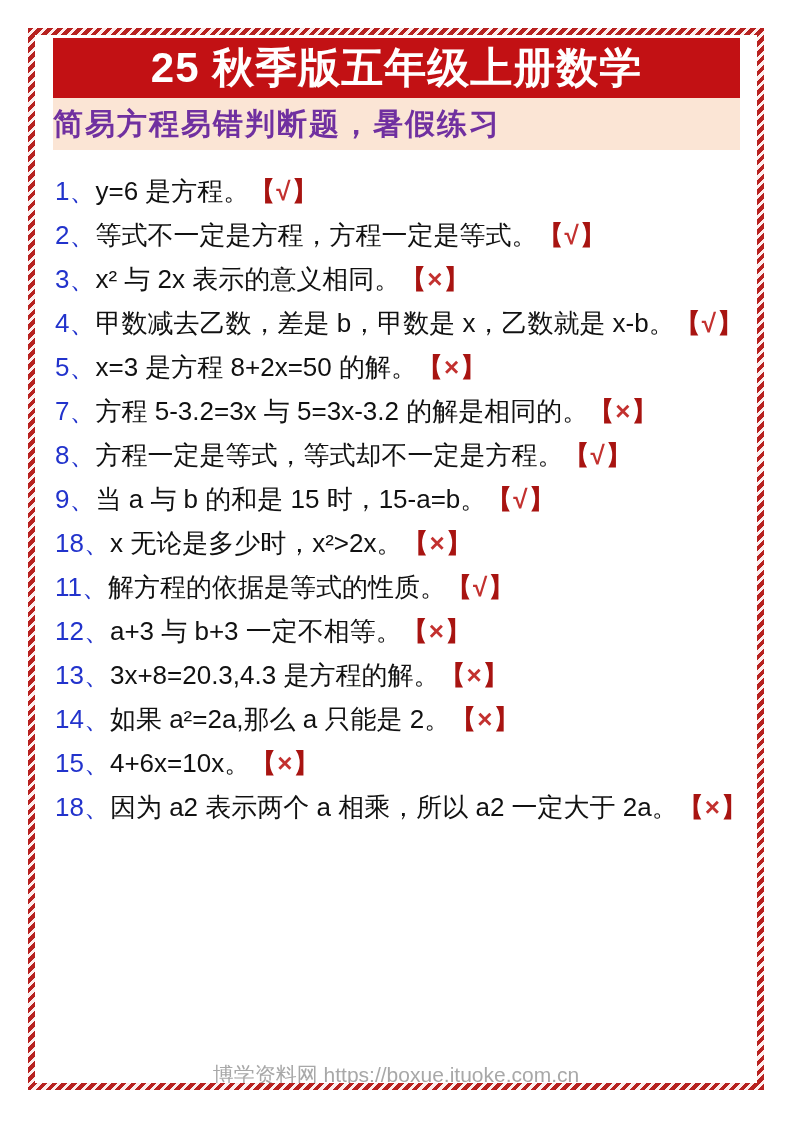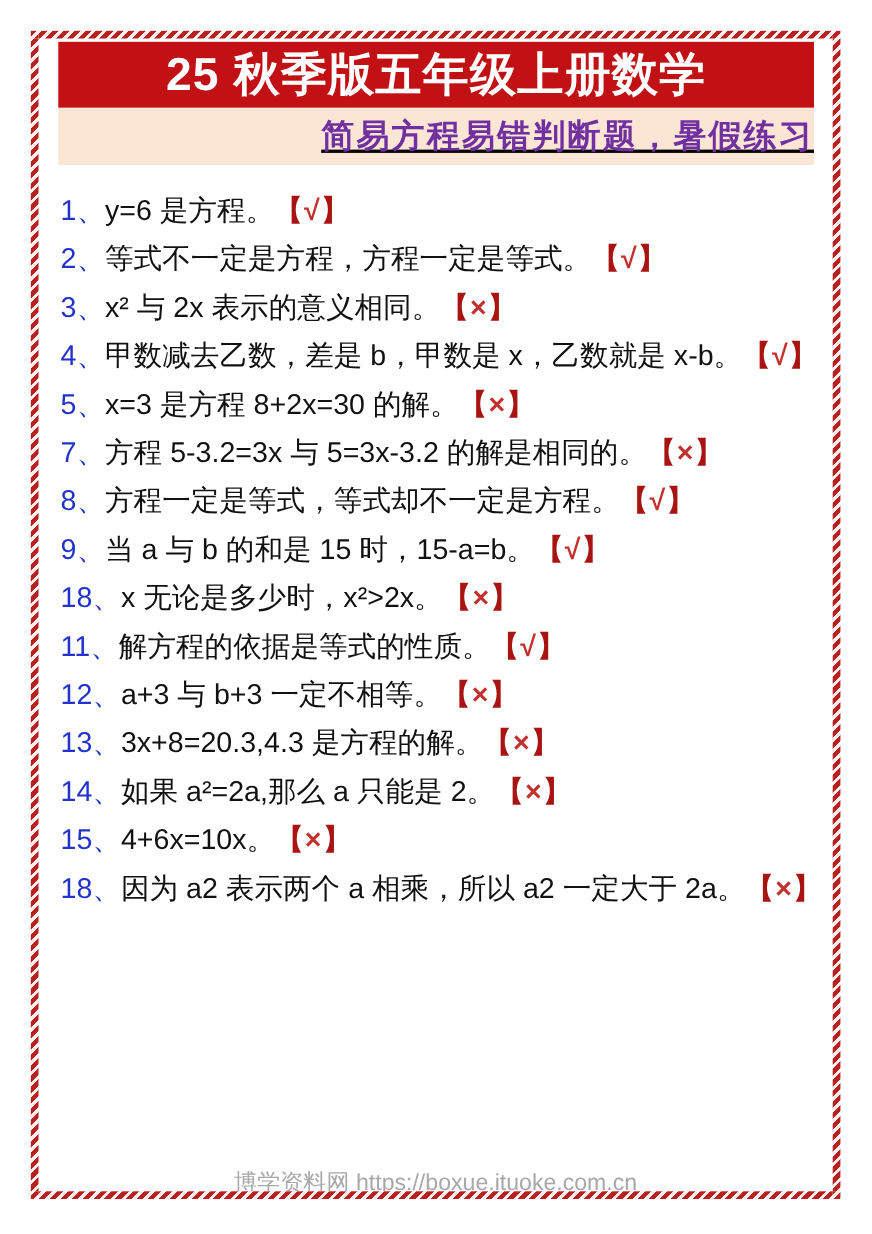--- a/index.html
+++ b/index.html
@@ -33,21 +33,21 @@
     color: #ffffff;
     font-size: 42px;
     font-weight: bold;
     letter-spacing: 1px;
     white-space: nowrap;
   }
   .subtitle-bar {
     margin: 0 17px 0 18px;
     height: 52px;
     background: #fbe5d5;
-    display: flex; align-items: center; justify-content: flex-end; text-decoration: underline;
+    display: flex; align-items: center; justify-content: flex-start;
   }
   .subtitle-bar .subtitle-text {
     color: #7030a0;
     font-size: 30px;
     font-weight: bold;
     letter-spacing: 2px;
     white-space: nowrap;
   }
   .questions {
     margin: 26px 18px 0 20px;
@@ -86,21 +86,21 @@
 
     <div class="subtitle-bar">
       <span class="subtitle-text">简易方程易错判断题，暑假练习</span>
     </div>
 
     <div class="questions">
         <div class="q-row"><span class="q-num">1、</span><span class="q-text">y=6 是方程。</span><span class="q-answer"><span class="q-bracket">【</span><span class="q-mark check">√</span><span class="q-bracket">】</span></span></div>
         <div class="q-row"><span class="q-num">2、</span><span class="q-text">等式不一定是方程，方程一定是等式。</span><span class="q-answer"><span class="q-bracket">【</span><span class="q-mark check">√</span><span class="q-bracket">】</span></span></div>
         <div class="q-row"><span class="q-num">3、</span><span class="q-text">x² 与 2x 表示的意义相同。</span><span class="q-answer"><span class="q-bracket">【</span><span class="q-mark cross">×</span><span class="q-bracket">】</span></span></div>
         <div class="q-row"><span class="q-num">4、</span><span class="q-text">甲数减去乙数，差是 b，甲数是 x，乙数就是 x-b。</span><span class="q-answer"><span class="q-bracket">【</span><span class="q-mark check">√</span><span class="q-bracket">】</span></span></div>
-        <div class="q-row"><span class="q-num">5、</span><span class="q-text">x=3 是方程 8+2x=30 的解。</span><span class="q-answer"><span class="q-bracket">【</span><span class="q-mark cross">×</span><span class="q-bracket">】</span></span></div>
+        <div class="q-row"><span class="q-num">5、</span><span class="q-text">x=3 是方程 8+2x=50 的解。</span><span class="q-answer"><span class="q-bracket">【</span><span class="q-mark cross">×</span><span class="q-bracket">】</span></span></div>
         <div class="q-row"><span class="q-num">7、</span><span class="q-text">方程 5-3.2=3x 与 5=3x-3.2 的解是相同的。</span><span class="q-answer"><span class="q-bracket">【</span><span class="q-mark cross">×</span><span class="q-bracket">】</span></span></div>
         <div class="q-row"><span class="q-num">8、</span><span class="q-text">方程一定是等式，等式却不一定是方程。</span><span class="q-answer"><span class="q-bracket">【</span><span class="q-mark check">√</span><span class="q-bracket">】</span></span></div>
         <div class="q-row"><span class="q-num">9、</span><span class="q-text">当 a 与 b 的和是 15 时，15-a=b。</span><span class="q-answer"><span class="q-bracket">【</span><span class="q-mark check">√</span><span class="q-bracket">】</span></span></div>
         <div class="q-row"><span class="q-num">18、</span><span class="q-text">x 无论是多少时，x²&gt;2x。</span><span class="q-answer"><span class="q-bracket">【</span><span class="q-mark cross">×</span><span class="q-bracket">】</span></span></div>
         <div class="q-row"><span class="q-num">11、</span><span class="q-text">解方程的依据是等式的性质。</span><span class="q-answer"><span class="q-bracket">【</span><span class="q-mark check">√</span><span class="q-bracket">】</span></span></div>
         <div class="q-row"><span class="q-num">12、</span><span class="q-text">a+3 与 b+3 一定不相等。</span><span class="q-answer"><span class="q-bracket">【</span><span class="q-mark cross">×</span><span class="q-bracket">】</span></span></div>
         <div class="q-row"><span class="q-num">13、</span><span class="q-text">3x+8=20.3,4.3 是方程的解。</span><span class="q-answer"><span class="q-bracket">【</span><span class="q-mark cross">×</span><span class="q-bracket">】</span></span></div>
         <div class="q-row"><span class="q-num">14、</span><span class="q-text">如果 a²=2a,那么 a 只能是 2。</span><span class="q-answer"><span class="q-bracket">【</span><span class="q-mark cross">×</span><span class="q-bracket">】</span></span></div>
         <div class="q-row"><span class="q-num">15、</span><span class="q-text">4+6x=10x。</span><span class="q-answer"><span class="q-bracket">【</span><span class="q-mark cross">×</span><span class="q-bracket">】</span></span></div>
         <div class="q-row"><span class="q-num">18、</span><span class="q-text">因为 a2 表示两个 a 相乘，所以 a2 一定大于 2a。</span><span class="q-answer"><span class="q-bracket">【</span><span class="q-mark cross">×</span><span class="q-bracket">】</span></span></div>

